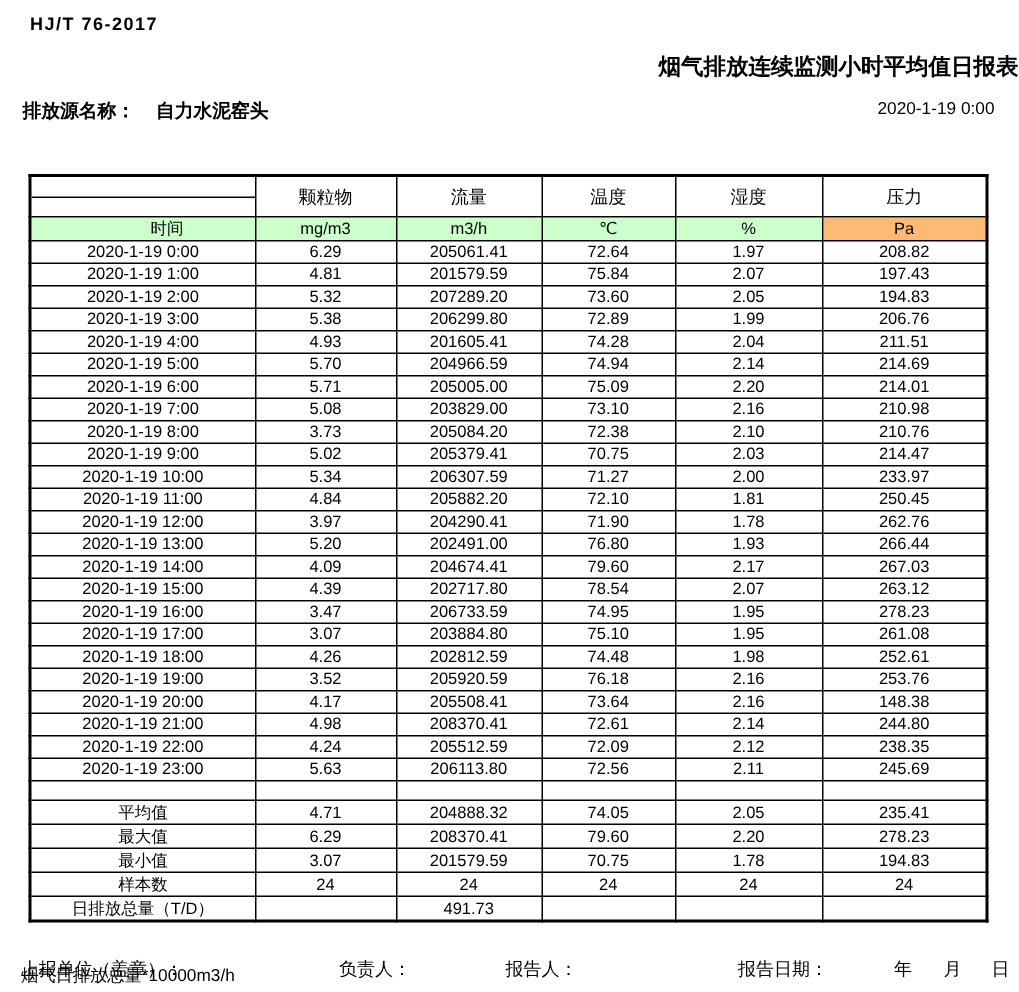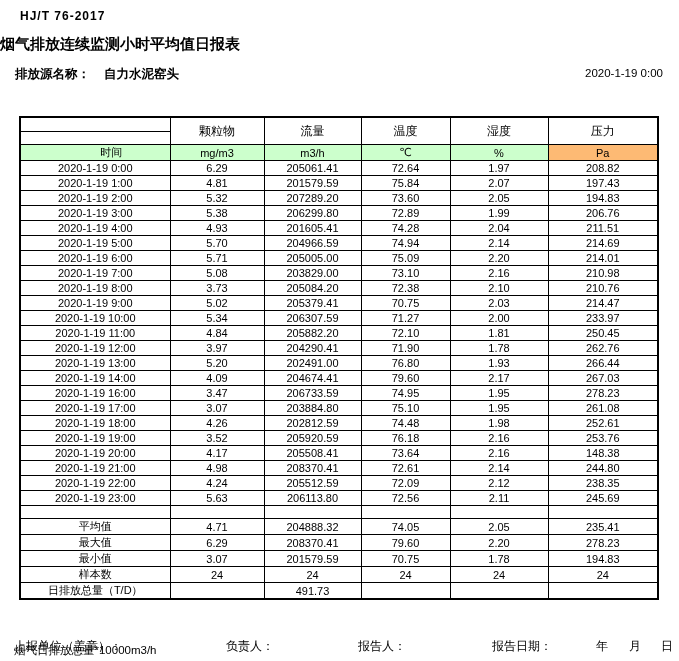--- a/index.html
+++ b/index.html
@@ -1,20 +1,20 @@
 <!DOCTYPE html>
 <html><head>
 <meta charset="utf-8">
 <style>
   html,body { margin:0; padding:0; background:#ffffff; }
   body { width:679px; height:661px; font-family:"Liberation Sans","DejaVu Sans",sans-serif; color:#000; }
   .page { position:relative; width:679px; height:661px; background:#fff; overflow:hidden; }
 
   .std-code { position:absolute; left:20px; top:9px; font-weight:bold; font-size:12px; letter-spacing:1px; }
-  .title { position:absolute; left:0; top:35px; width:100%; text-align:left; font-weight:bold; font-size:15px; }
+  .title { position:absolute; left:0; top:35px; width:100%; text-align:right; font-weight:bold; font-size:15px; }
   .meta-row { position:absolute; left:15px; top:66px; width:648px; display:flex; justify-content:space-between; align-items:flex-start; }
   .source { font-weight:bold; font-size:12.5px; }
   .source .src-name { margin-left:14px; }
   .datetime { font-size:11.5px; padding-top:1px; }
 
   table.report { position:absolute; left:19px; top:116px; border-collapse:collapse; table-layout:fixed; border:2px solid #000; }
   table.report th, table.report td { border:1px solid #000; padding:0; text-align:center; font-weight:normal; overflow:hidden; white-space:nowrap; }
   .col-time  { width:150px; }
   .col-pm    { width:94px; }
   .col-flow  { width:97px; }
@@ -33,21 +33,21 @@
 
   tbody tr.data-row { height:15px; font-size:11px; }
   tbody tr.spacer-row { height:13px; }
   tbody tr.summary-row { height:15px; font-size:11px; }
 
   .note { position:absolute; left:14px; top:643px; font-size:11.5px; }
   .sign-line { position:absolute; left:0; top:638px; width:679px; height:16px; font-size:12px; }
   .sign-line span { position:absolute; top:0; }
   .lbl-unit   { left:14px; }
   .lbl-resp   { left:226px; }
-  .lbl-report { left:358px;font-family:Liberation Serif, serif; }
+  .lbl-report { left:337px;font-family:Liberation Serif, serif; }
   .lbl-date   { left:492px; }
   .lbl-year   { left:596px; }
   .lbl-month  { left:629px; }
   .lbl-day    { left:661px; }
 </style>
 </head>
 <body>
 
 <div class="page">
 
@@ -206,20 +206,28 @@
         </tr>
         <tr class="data-row">
           <td>2020-1-19 14:00</td>
           <td>4.09</td>
           <td>204674.41</td>
           <td>79.60</td>
           <td>2.17</td>
           <td>267.03</td>
         </tr>
         <tr class="data-row">
+          <td>2020-1-19 15:00</td>
+          <td>4.39</td>
+          <td>202717.80</td>
+          <td>78.54</td>
+          <td>2.07</td>
+          <td>263.12</td>
+        </tr>
+        <tr class="data-row">
           <td>2020-1-19 16:00</td>
           <td>3.47</td>
           <td>206733.59</td>
           <td>74.95</td>
           <td>1.95</td>
           <td>278.23</td>
         </tr>
         <tr class="data-row">
           <td>2020-1-19 17:00</td>
           <td>3.07</td>

